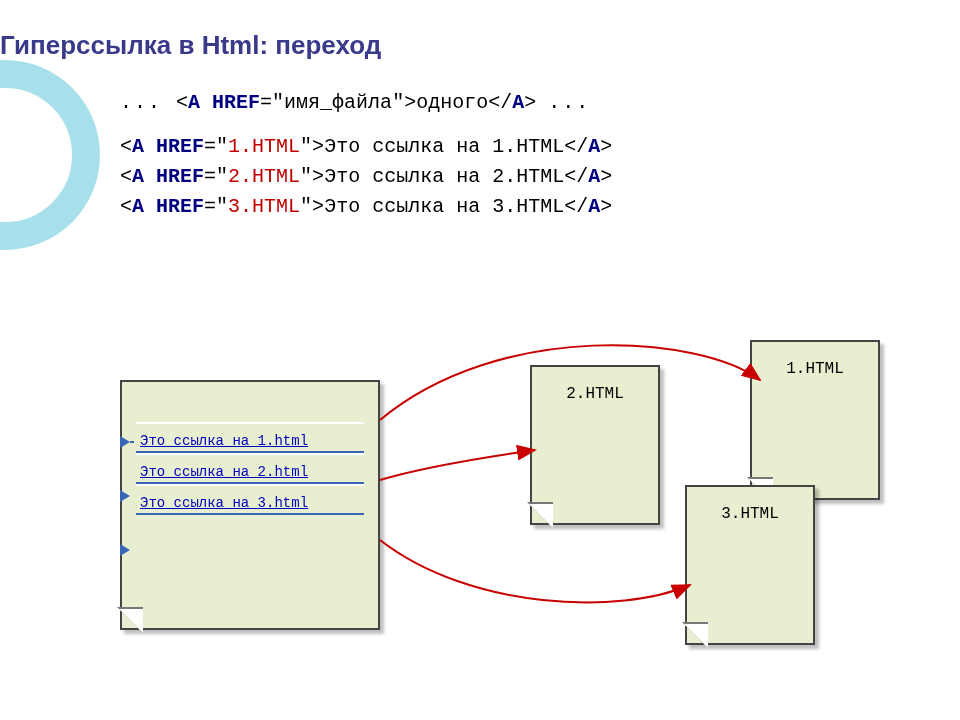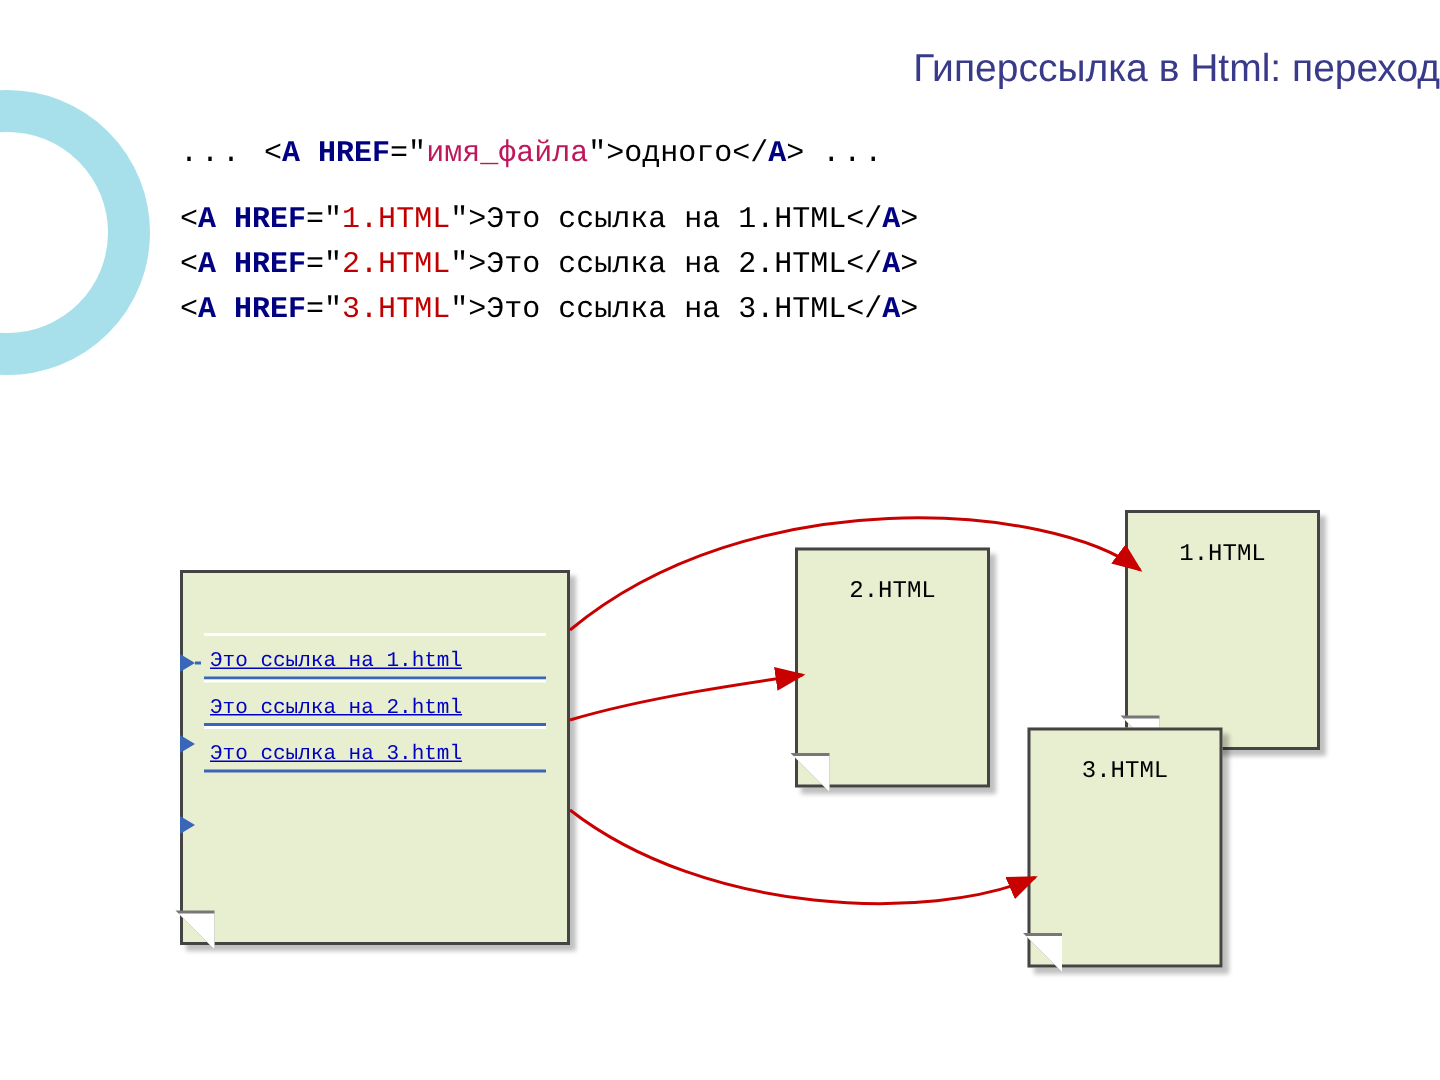--- a/index.html
+++ b/index.html
@@ -15,37 +15,37 @@
     position: absolute;
     left: -90px;
     top: 60px;
     width: 190px;
     height: 190px;
     border: 28px solid #a7e0ea;
     border-radius: 50%;
     background: #ffffff;
   }
   .title {
-    text-align: right;
+    text-align: left;
     font-size: 26px;
-    font-weight: normal;
+    font-weight: bold;
     color: #3a3a8a;
     padding-top: 28px;
     line-height: 1.35;
   }
   .code-area {
     margin: 25px 0 0 120px;
     font-family: "Courier New", monospace;
     font-size: 20px;
     line-height: 1.5;
     color: #000;
   }
   .code-area .dots { letter-spacing: 2px; }
   .tag-a  { color: #000080; font-weight: bold; }
-  .quote-green { color: #be185d; }
+  .quote-green { color: #000000; }
   .quote-red { color: #C00000; }
   .gap { height: 14px; }
   .diagram {
     position: absolute;
     left: 0; top: 330px;
     width: 960px; height: 380px;
   }
   .doc {
     position: absolute;
     background: #e8eed0;

